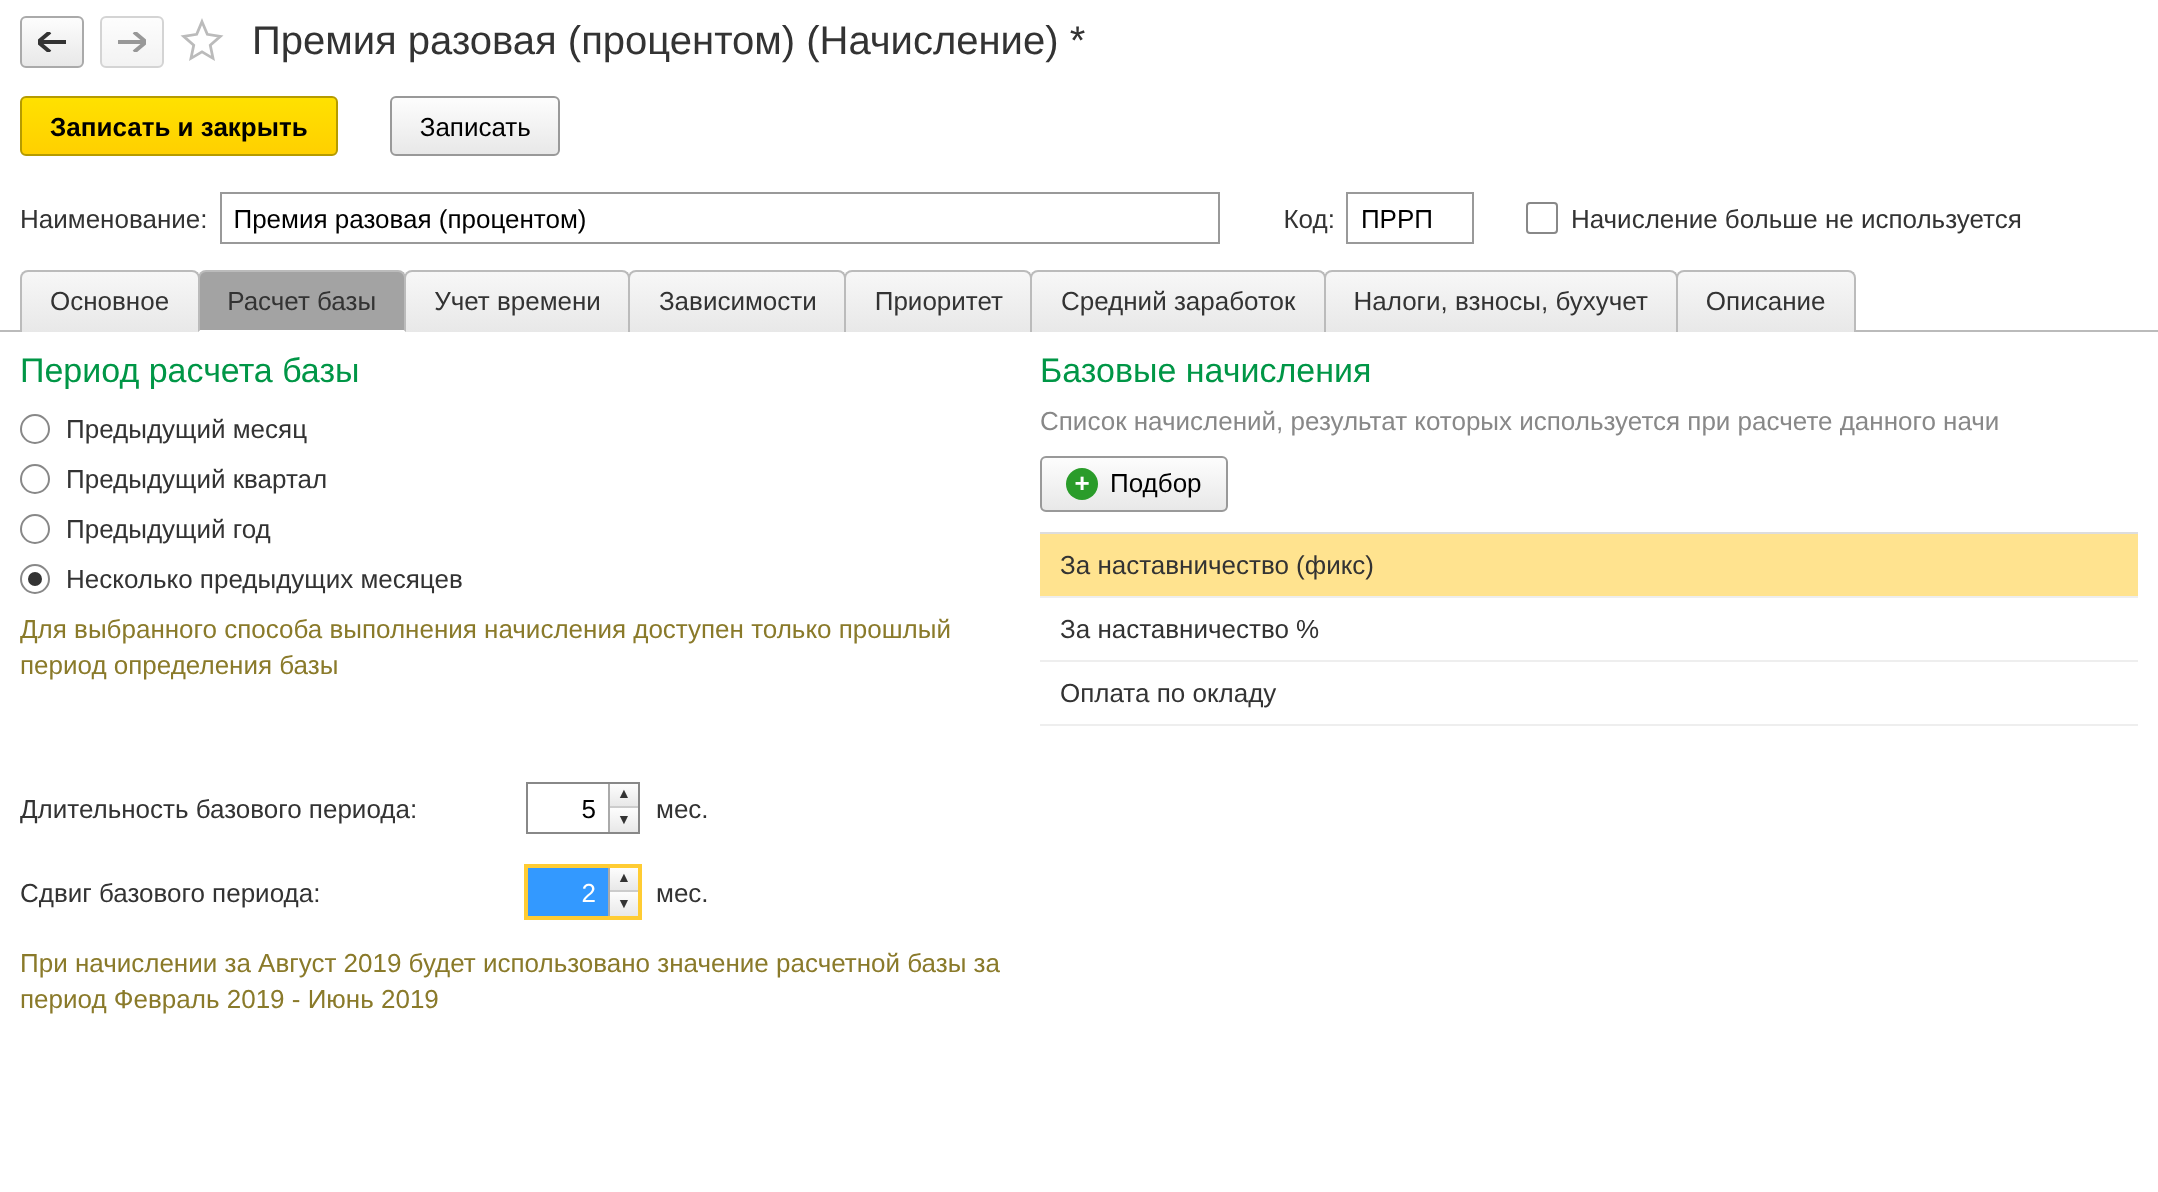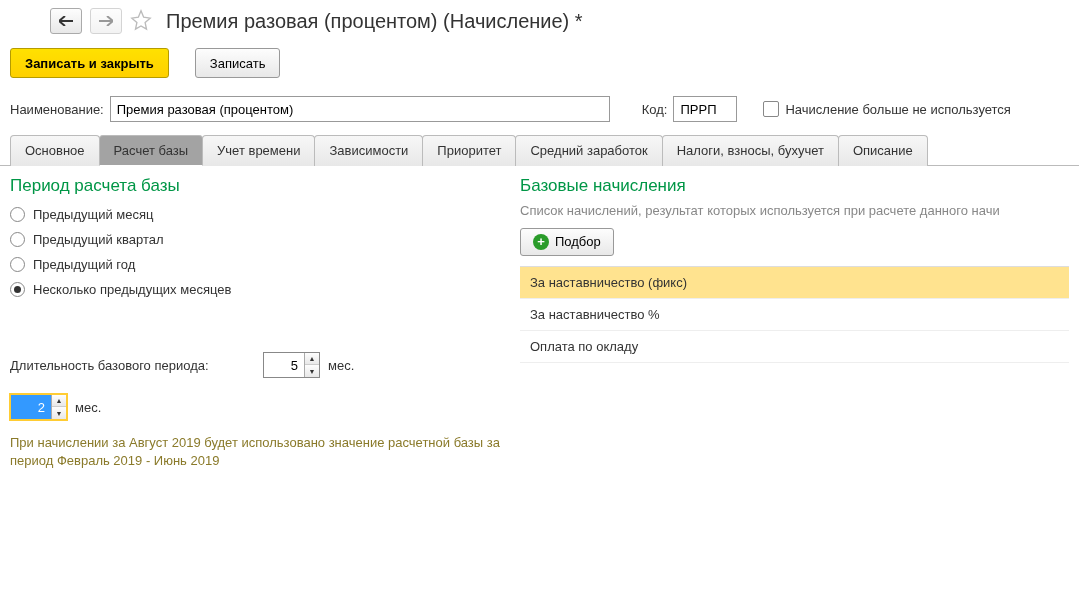--- a/index.html
+++ b/index.html
@@ -1,17 +1,17 @@
 <!DOCTYPE html>
 <html><head>
 <meta charset="utf-8">
 <style>
 * { box-sizing: border-box; margin: 0; padding: 0; }
 body { font-family: Arial, sans-serif; font-size: 13px; color: #333; background: #fff; width: 1079px; }
-.toolbar { display: flex; align-items: center; padding: 8px 10px; gap: 8px; margin-left: 40px; }
+.toolbar { display: flex; align-items: center; padding: 8px 10px; gap: 8px; }
 .nav-btn { width: 32px; height: 26px; border: 1px solid #aaa; border-radius: 3px; background: linear-gradient(#fdfdfd,#e8e8e8); display: flex; align-items: center; justify-content: center; cursor: pointer; }
 .nav-btn.disabled { opacity: 0.5; }
 .star-icon svg { width: 22px; height: 22px; }
 .title { font-size: 20px; color: #333; margin-left: 6px; }
 .actions { display: flex; gap: 26px; padding: 6px 10px 14px 10px; }
 .btn { height: 30px; padding: 0 14px; border: 1px solid #999; border-radius: 3px; background: linear-gradient(#fdfdfd,#e8e8e8); cursor: pointer; font-size: 13px; }
 .btn-primary { background: linear-gradient(#ffe100,#ffd000); border-color: #b59b00; font-weight: bold; }
 .form-row { display: flex; align-items: center; gap: 6px; padding: 4px 10px 12px 10px; }
 .label { color: #333; }
 .input { height: 26px; border: 1px solid #999; padding: 0 6px; font-size: 13px; background: #fff; }
@@ -113,32 +113,34 @@
         </div>
         <div class="radio-row">
           <span class="radio"></span>
           <span class="radio-label">Предыдущий год</span>
         </div>
         <div class="radio-row">
           <span class="radio selected"></span>
           <span class="radio-label">Несколько предыдущих месяцев</span>
         </div>
       </div>
+    <div class="note">Для выбранного способа выполнения начисления доступен только прошлый период определения базы</div>
     <div class="spinner-row">
       <span class="label-left">Длительность базового периода:</span>
       <div class="spinner">
         <input class="spinner-input" value="5" style="">
         <div class="spinner-btns">
           <div class="spin-btn">▲</div>
           <div class="spin-btn">▼</div>
         </div>
       </div>
       <span class="unit">мес.</span>
     </div>
     <div class="spinner-row second">
+      <span class="label-left">Сдвиг базового периода:</span>
       <div class="spinner highlight">
         <input class="spinner-input sel" value="2" style="">
         <div class="spinner-btns">
           <div class="spin-btn">▲</div>
           <div class="spin-btn">▼</div>
         </div>
       </div>
       <span class="unit">мес.</span>
     </div>
     <div class="note note2">При начислении за Август 2019 будет использовано значение расчетной базы за период Февраль 2019 - Июнь 2019</div>

